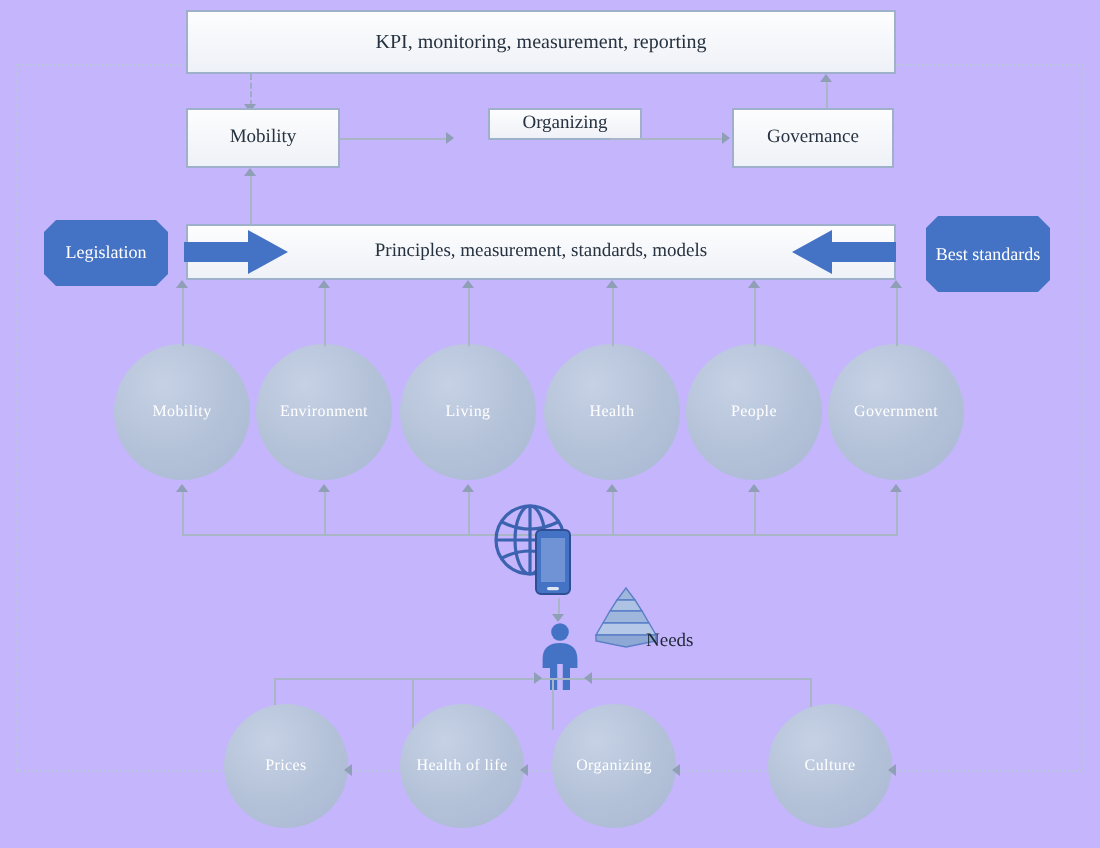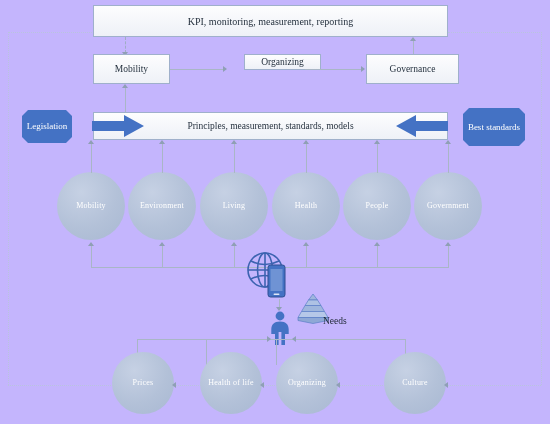--- a/index.html
+++ b/index.html
@@ -77,21 +77,21 @@
 
   <div class="ln lnv" style="left:413px;top:41px;height:13px;"></div>
   <div class="arrow-up" style="left:410px;top:37px;"></div>
 
   <div class="box" style="left:93px;top:54px;width:77px;height:30px;font-size:9.5px;">
     <span>Mobility</span>
   </div>
   <div class="box" style="left:244px;top:54px;width:77px;height:16px;font-size:9.5px;">
     <span>Organizing</span>
   </div>
-  <div class="box" style="left:366px;top:54px;width:93px;height:30px;font-size:9.5px;">
+  <div class="box" style="left:366px;top:54px;width:81px;height:30px;font-size:9.5px;">
     <span>Governance</span>
   </div>
 
   <div class="ln lnh" style="left:170px;top:69px;width:54px;"></div>
   <div class="arrow-right" style="left:223px;top:66px;"></div>
 
   <div class="ln lnh" style="left:305px;top:69px;width:57px;"></div>
   <div class="arrow-right" style="left:361px;top:66px;"></div>
 
   <div class="ln lnv" style="left:125px;top:88px;height:26px;"></div>
@@ -102,21 +102,21 @@
   </div>
 
   <svg style="position:absolute;left:92px;top:115px;" width="52" height="22" viewBox="0 0 52 22">
     <path d="M0 6 H32 V0 L52 11 L32 22 V16 H0 Z" fill="#4472c4"></path>
   </svg>
 
   <svg style="position:absolute;left:396px;top:115px;" width="52" height="22" viewBox="0 0 52 22">
     <path d="M52 6 H20 V0 L0 11 L20 22 V16 H52 Z" fill="#4472c4"></path>
   </svg>
 
-  <div class="badge" style="left:22px;top:110px;width:50px;height:33px;">
+  <div class="badge" style="left:22px;top:110px;width:62px;height:33px;">
     <span>Legislation</span>
   </div>
   <div class="badge" style="left:463px;top:108px;width:62px;height:38px;">
     <span>Best standards</span>
   </div>
 
   <div class="circle" style="left:57px;top:172px;width:68px;height:68px;">
     <span>Mobility</span>
   </div>
   <div class="circle" style="left:128px;top:172px;width:68px;height:68px;">

